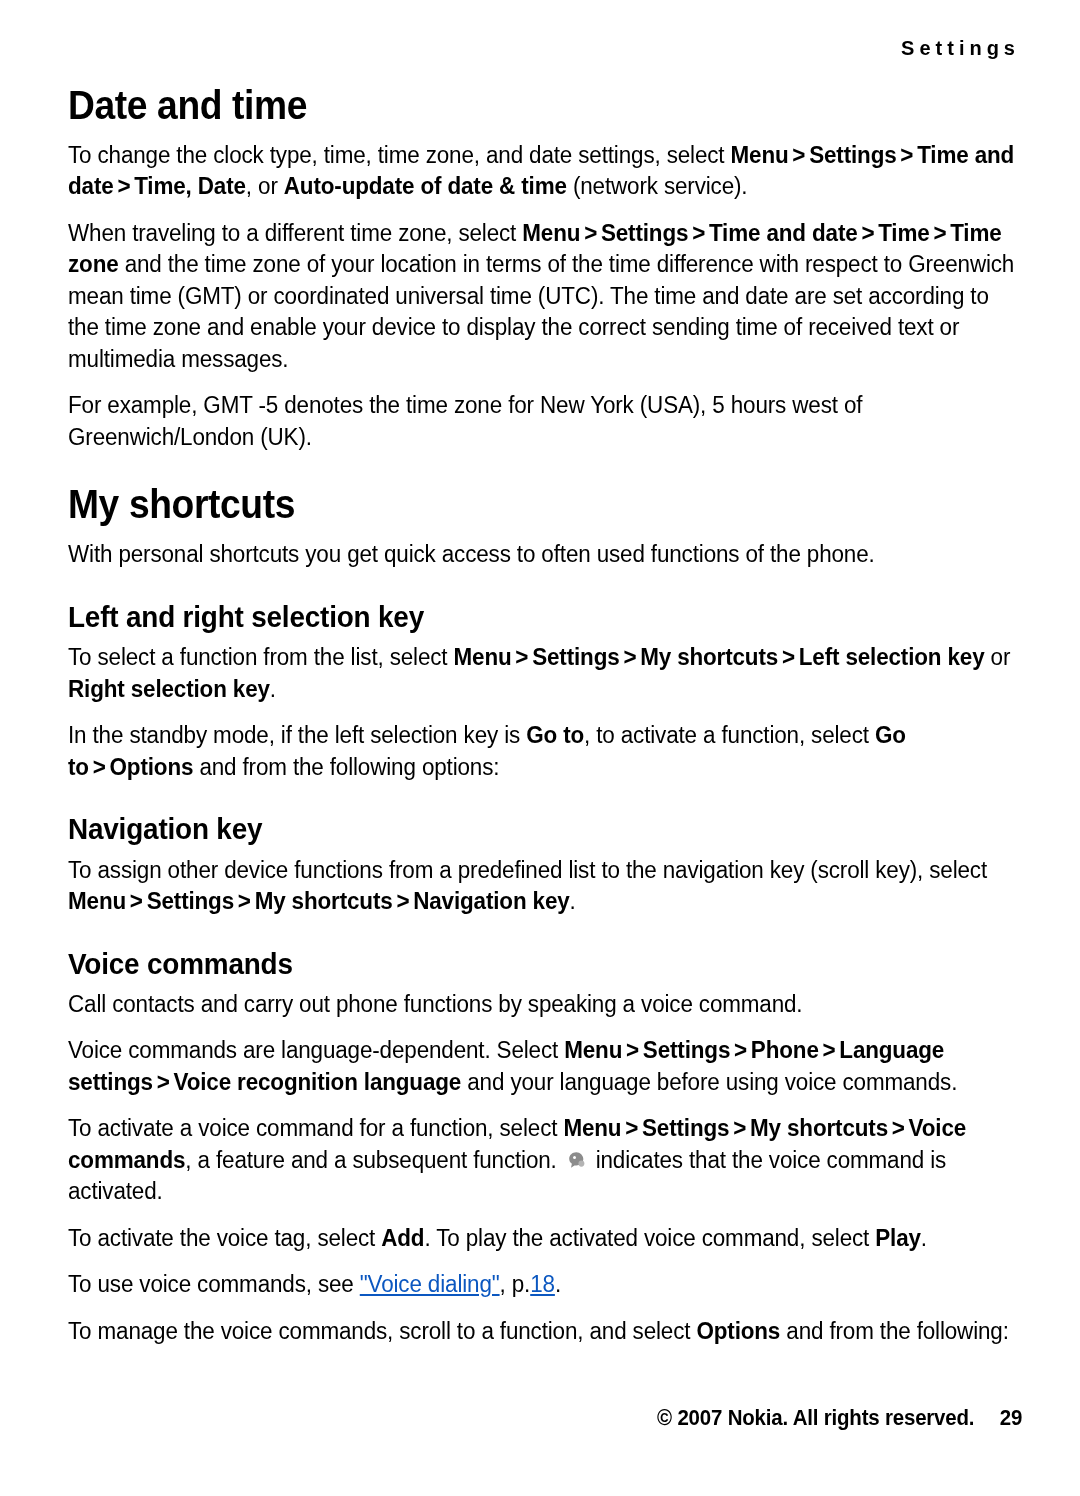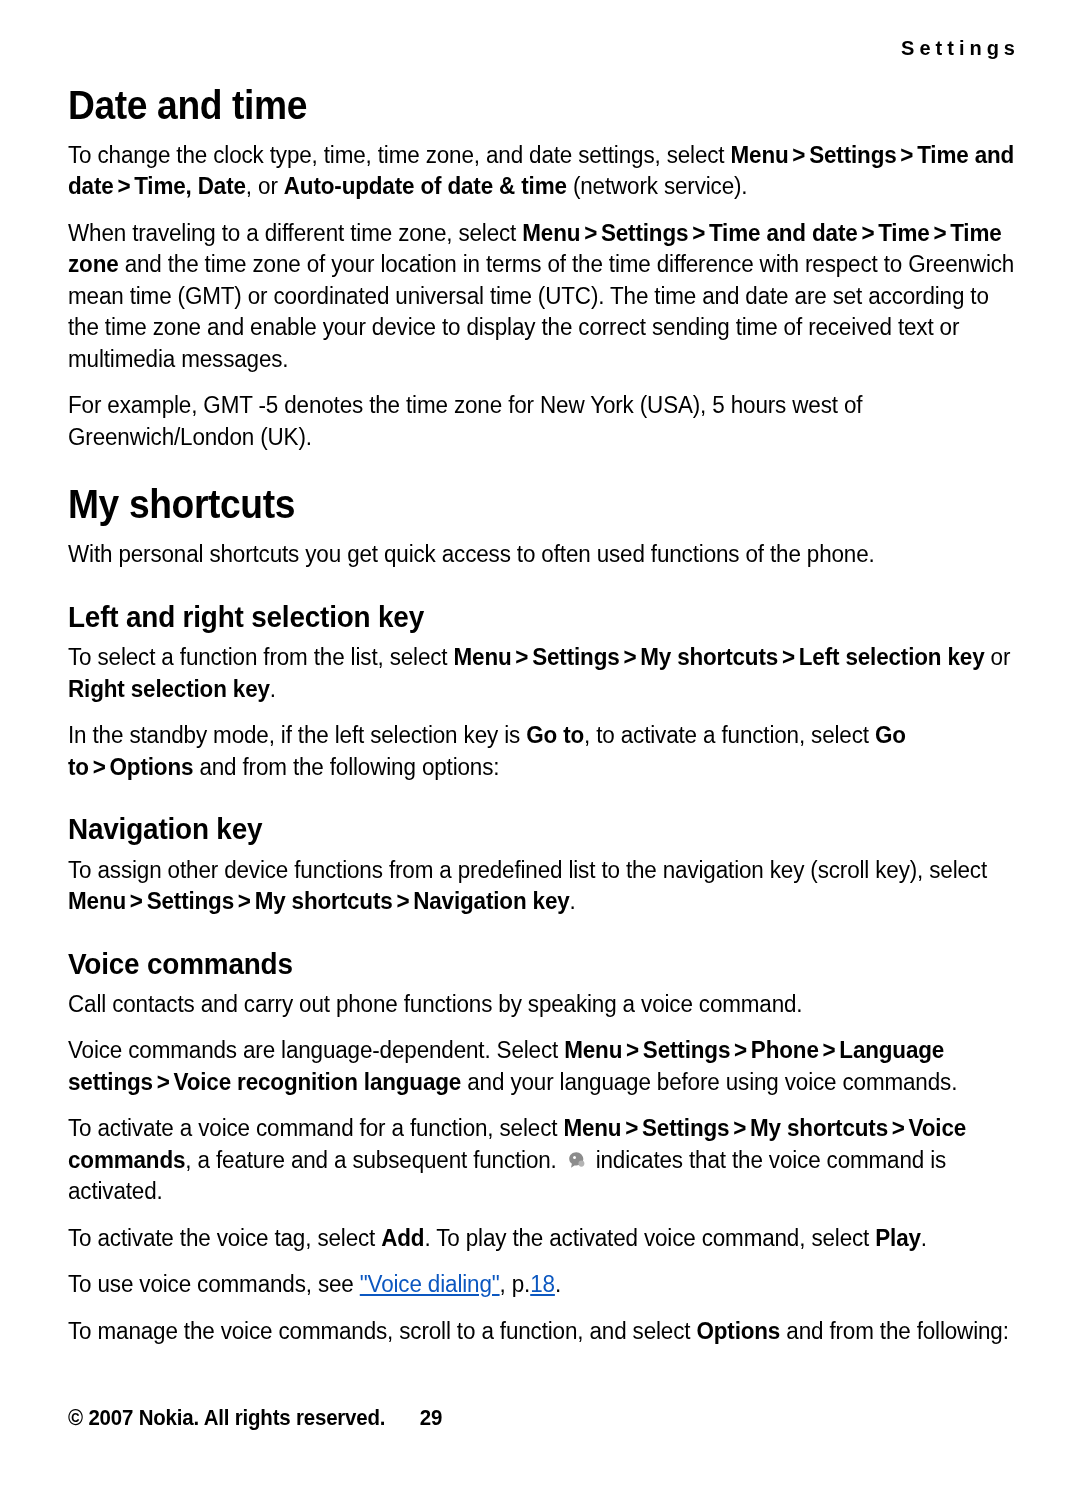--- a/index.html
+++ b/index.html
@@ -125,26 +125,25 @@
     font-weight: normal;
   }
 
   
   .footer {
     position: absolute;
     left: 68px;
     top: 1405px;
     width: 954px;
     display: flex;
-    justify-content: flex-start;
+    justify-content: flex-end;
     align-items: baseline;
     font-size: 22px;
     font-weight: bold;
     letter-spacing: -0.2px;
-    gap: 9px;
   }
   .footer .left { transform: scaleX(0.93); transform-origin: left center; }
   .footer .right { transform: scaleX(0.93); transform-origin: right center; }
 </style>
 </head>
 <body>
 
 <div class="page">
   <div class="content">
 

